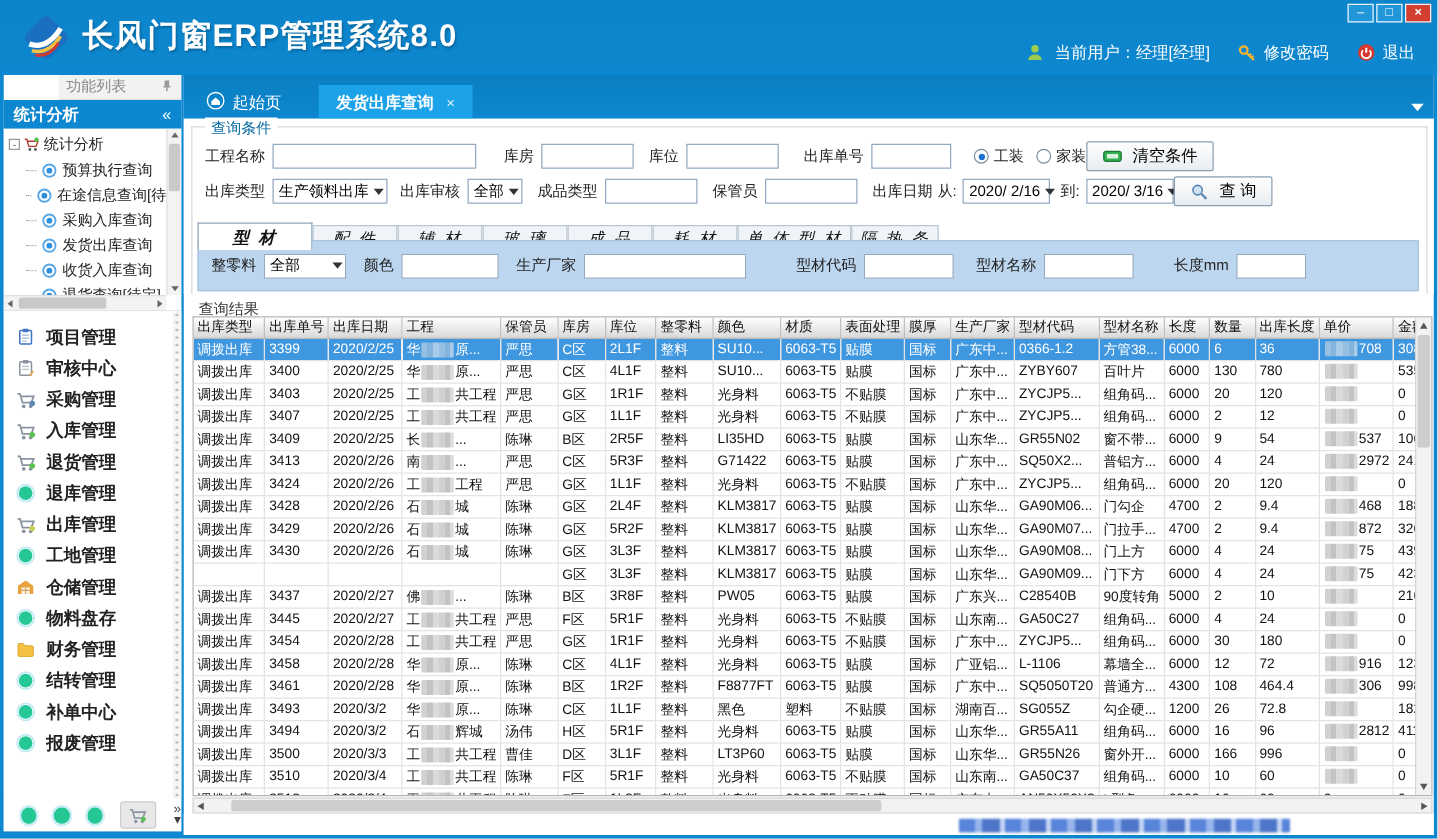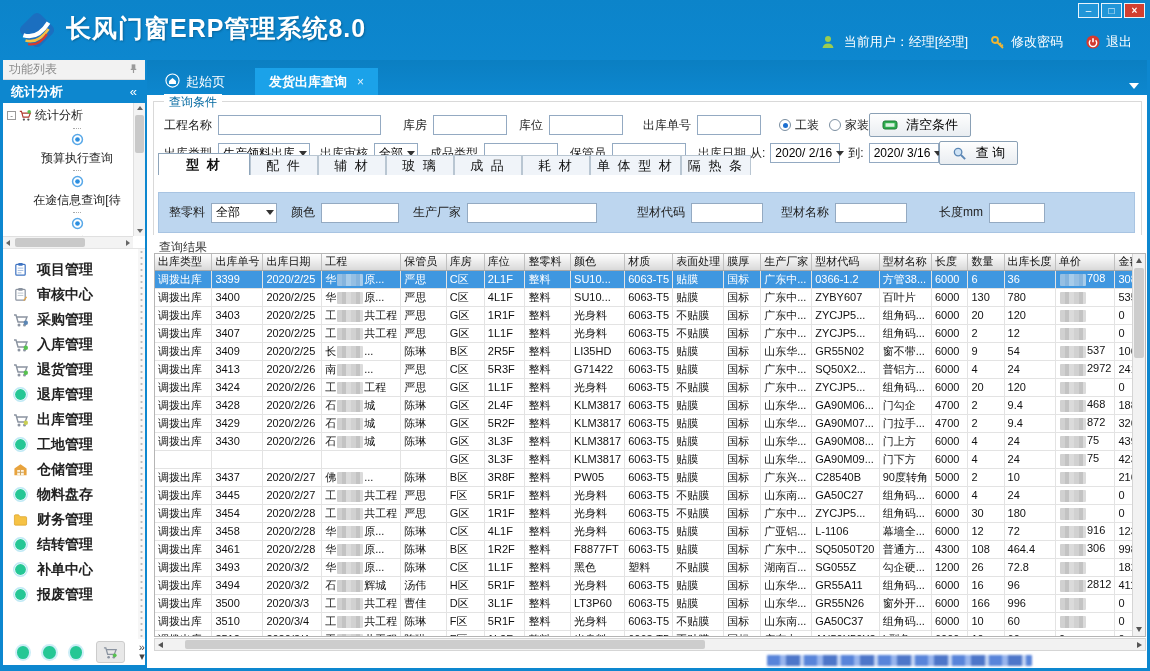--- a/index.html
+++ b/index.html
@@ -12,28 +12,28 @@
   .apptitle { position:absolute; left:66px; top:12px; color:#fff; font-size:25px; font-weight:bold; letter-spacing:1px; text-shadow:1px 1px 2px rgba(0,0,0,.25); }
   .winctrl { position:absolute; right:5px; top:3px; display:flex; gap:2px; }
   .wbtn { width:21px; height:15px; border:1px solid #e8f4fc; background:#2196d8; color:#fff; font-size:10px; line-height:13px; text-align:center; cursor:pointer; }
   .wbtn.close { background:#d23f30; font-weight:bold; }
   .userbar { position:absolute; right:18px; top:33px; display:flex; align-items:center; gap:8px; color:#fff; font-size:13px; }
   .userbar .ic { width:16px; height:16px; display:inline-block; }
   .userbar .grp { display:flex; align-items:center; gap:5px; cursor:pointer; margin-left:14px; }
 
   
   .sidebar { position:absolute; left:3px; top:60px; width:142px; height:605px; background:#fff; display:flex; flex-direction:column; }
-  .func-header { height:20px; background:#f2f2f2; border-bottom:1px solid #ddd; color:#8a8a8a; font-size:12px; display:flex; align-items:center; padding:0 6px; justify-content:space-between; }
+  .func-header { height:20px; background:#f2f2f2; border-bottom:1px solid #ddd; color:#8a8a8a; font-size:12px; display:flex; align-items:center; padding:0 6px; justify-content:space-between;margin-left:44px; }
   .group-header { height:23px; background:#0d87cf; color:#fff; font-size:13px; font-weight:bold; display:flex; align-items:center; justify-content:space-between; padding:0 8px; }
   .group-header .col { font-weight:normal; font-size:13px; cursor:pointer; }
   .tree { position:relative; height:146px; border-bottom:1px solid #e4e4e4; overflow:hidden; background:#fff; }
   .tree-inner { position:absolute; left:0; top:2px; right:12px; bottom:12px; overflow:hidden; }
   .tree-root { display:flex; align-items:center; gap:3px; font-size:12px; color:#222; padding:2px 0 2px 4px; white-space:nowrap; }
   .expander { width:9px; height:9px; border:1px solid #999; background:#fff; font-size:8px; line-height:7px; text-align:center; color:#555; }
-  .tree-item { display:flex; align-items:center; gap:4px; font-size:12px; color:#222; padding:1.5px 0 1.5px 18px; white-space:nowrap; cursor:pointer;flex-direction:column; }
+  .tree-item { display:flex; align-items:center; gap:4px; font-size:12px; color:#222; padding:1.5px 0 1.5px 18px; white-space:nowrap; cursor:pointer; }
   .tdash { width:8px; border-top:1px dotted #aaa; }
   .tico { width:13px; height:13px; flex:0 0 13px; }
   .vscroll { position:absolute; right:0; top:0; bottom:12px; width:12px; background:#f3f3f3; border-left:1px solid #e0e0e0; }
   .vscroll .thumb { position:absolute; left:1px; right:1px; top:12px; height:38px; background:#c9c9c9; border-radius:2px; }
   .hscroll-s { position:absolute; left:0; right:12px; bottom:0; height:12px; background:#f3f3f3; border-top:1px solid #e0e0e0; }
   .hscroll-s .thumb { position:absolute; top:1px; bottom:1px; left:12px; width:70px; background:#c9c9c9; border-radius:2px; }
   .arr { position:absolute; width:0; height:0; }
   .menu { flex:1; padding-top:8px; position:relative; background:#fff; }
   .menu::after { content:""; position:absolute; right:0; top:0; bottom:0; width:7px; background:#f6f6f6 radial-gradient(circle,#bbb 1px,transparent 1.2px); background-size:7px 6px; }
   .menu-item { height:25px; display:flex; align-items:center; gap:8px; padding-left:10px; font-size:14px; font-weight:bold; color:#222; cursor:pointer; }
@@ -58,21 +58,21 @@
   .qrow.r1 { top:12px; } .qrow.r2 { top:40px; }
   .ql { font-size:12px; color:#222; white-space:nowrap; }
   .qin { height:20px; border:1px solid #94aac2; background:#fff; font-size:12px; padding:0 3px; }
   .combo { height:20px; border:1px solid #94aac2; background:#fff; display:flex; align-items:center; justify-content:space-between; font-size:12px; padding:0 2px 0 4px; cursor:pointer; white-space:nowrap; }
   .dn { width:0; height:0; border-left:4px solid transparent; border-right:4px solid transparent; border-top:5px solid #333; margin-left:4px; }
   .radio { width:12px; height:12px; border-radius:50%; border:1px solid #7b8ea0; background:#fff; position:relative; flex:0 0 12px; cursor:pointer; }
   .radio.on::after { content:""; position:absolute; left:2.5px; top:2.5px; width:5px; height:5px; border-radius:50%; background:#1d6fd0; }
   .btn { height:24px; border:1px solid #8aa0b5; background:linear-gradient(#fefefe,#e9edf1); display:flex; align-items:center; gap:8px; padding:0 12px; font-size:13px; cursor:pointer; border-radius:2px; white-space:nowrap; }
   .btn .bi { width:16px; height:14px; }
 
-  .mtabs { position:absolute; left:4px; right:6px; top:51px; height:22px; display:flex; align-items:flex-end; }
+  .mtabs { position:absolute; left:4px; right:6px; top:76px; height:22px; display:flex; align-items:flex-end;font-style:italic; }
   .mtab { height:20px; border:1px solid #b9c6d2; border-bottom:none; background:#f0f4f9; font-size:13px; color:#111; display:flex; align-items:center; justify-content:center; padding:0 6px; min-width:68px; cursor:pointer; letter-spacing:2px; }
   .mtab.active { height:22px; background:#fff; font-weight:bold; border-color:#8fa5ba; position:relative; z-index:2; min-width:92px; }
   .bluebar { position:absolute; left:4px; right:6px; top:90px; bottom:2px; background:#bdd6ef; border:1px solid #a8c4e2; display:flex; align-items:center; gap:6px; padding-left:10px; }
   .bluebar .ql { font-size:12px; }
 
   .results-label { position:absolute; left:12px; top:179px; font-size:12px; color:#333; }
   .table-wrap { position:absolute; left:7px; top:193px; width:992px; height:384px; overflow:hidden; border:1px solid #b5b5b5; background:#fff; }
   table { border-collapse:collapse; table-layout:fixed; }
   th { height:16px; background:linear-gradient(#ffffff,#d9d9d9); border-right:1px solid #c0c0c0; border-bottom:1px solid #a8a8a8; font-size:11px; font-weight:normal; color:#111; text-align:left; padding:0 3px; white-space:nowrap; overflow:hidden; cursor:pointer; }
   td { height:18px; border-right:1px solid #e3e3e3; border-bottom:1px solid #e3e3e3; font-size:11px; color:#111; padding:0 3px; white-space:nowrap; overflow:hidden; }

